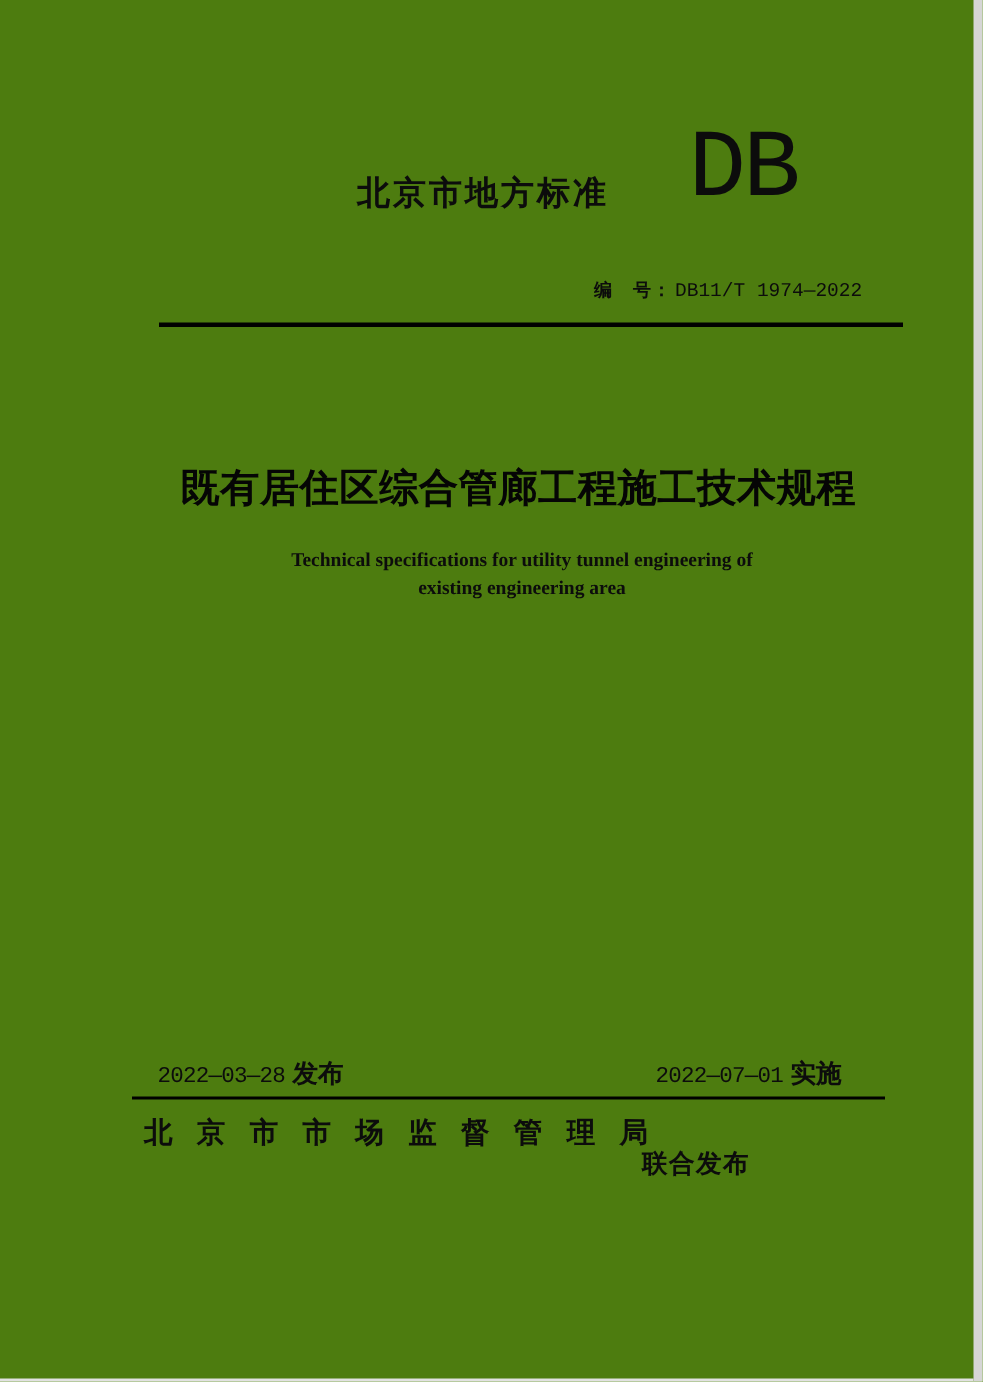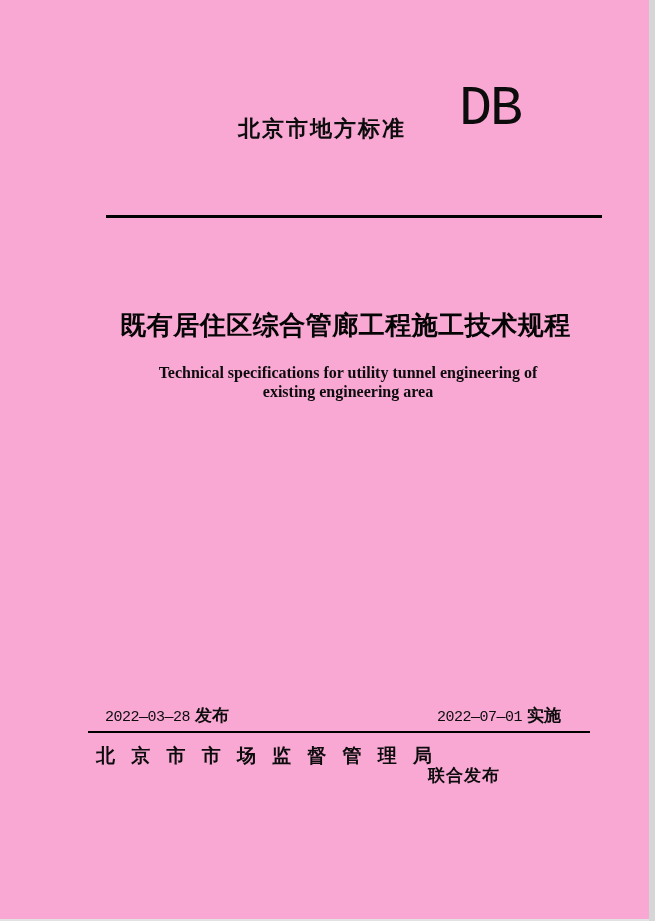--- a/index.html
+++ b/index.html
@@ -3,21 +3,21 @@
 <meta charset="utf-8">
 <style>
   * { margin: 0; padding: 0; box-sizing: border-box; }
   html, body { background: #ffffff; }
   body { font-family: "Liberation Sans", sans-serif; }
 
   .page {
     position: relative;
     width: 655px;
     height: 921px;
-    background: #f9a8d4;
+    background: #4d7c0f;
     overflow: hidden;
   }
 
   
   .edge-right {
     position: absolute; top: 0; right: 0;
     width: 6px; height: 100%;
     background: #d6d6d6;
   }
   .edge-bottom {
@@ -33,21 +33,21 @@
     font-weight: bold;
     letter-spacing: 2px;
     color: #0c0c0c;
     white-space: nowrap;
   }
 
   .db-logo {
     position: absolute;
     left: 459px; top: 82px;
     font-family: "Liberation Mono", monospace;
-    font-size: 55px;
+    font-size: 64px;
     font-weight: normal;
     line-height: 1.0;
     color: #0c0c0c;
     letter-spacing: -2px;
   }
 
   .number-line {
     position: absolute;
     left: 396px; top: 185px;
     display: flex;
@@ -86,21 +86,21 @@
     white-space: nowrap;
     padding-left: 36px;
   }
 
   .title-en {
     position: absolute;
     left: 0; top: 363px;
     width: 655px;
     text-align: center;
     font-family: "Liberation Serif", serif;
-    font-size: 16px;
+    font-size: 13px;
     font-weight: bold;
     line-height: 19px;
     color: #0c0c0c;
     padding-left: 41px;
   }
 
   .dates-row {
     position: absolute;
     left: 105px; top: 704px;
     width: 456px;
@@ -161,20 +161,24 @@
 
 <div class="page">
 
   <div class="edge-right"></div>
   <div class="edge-bottom"></div>
 
   <div class="standard-type">北京市地方标准</div>
 
   <div class="db-logo">DB</div>
 
+  <div class="number-line">
+    <span class="num-label">编　号：</span>
+    <span class="num-value">DB11/T 1974—2022</span>
+  </div>
 
   <div class="rule-top"></div>
 
   <div class="title-zh">既有居住区综合管廊工程施工技术规程</div>
 
   <div class="title-en">
     <div>Technical specifications for utility tunnel engineering of</div>
     <div>existing engineering area</div>
   </div>
 

